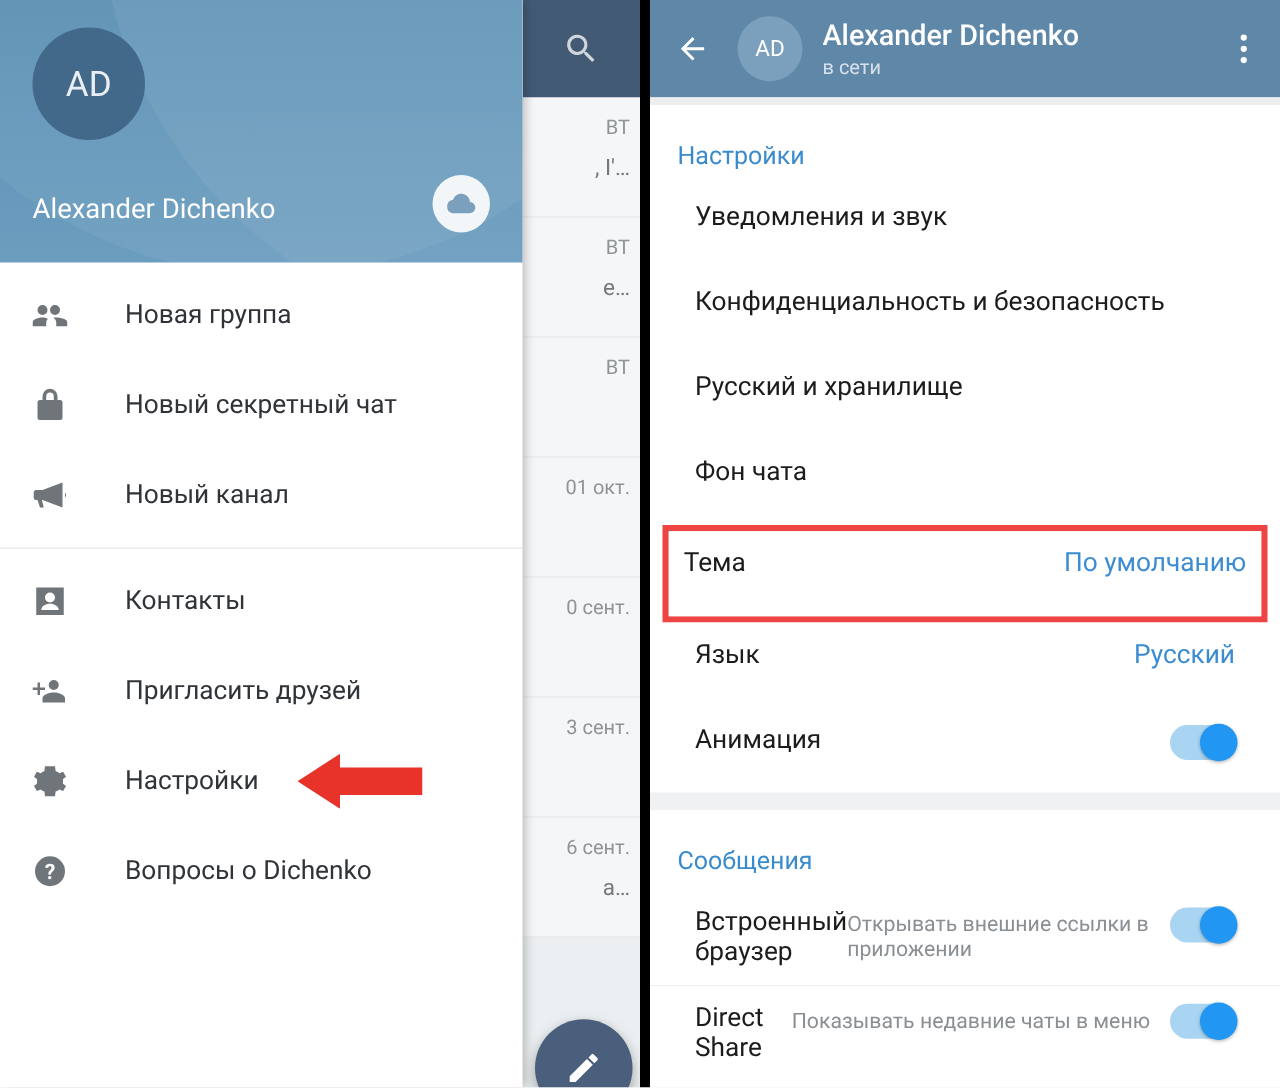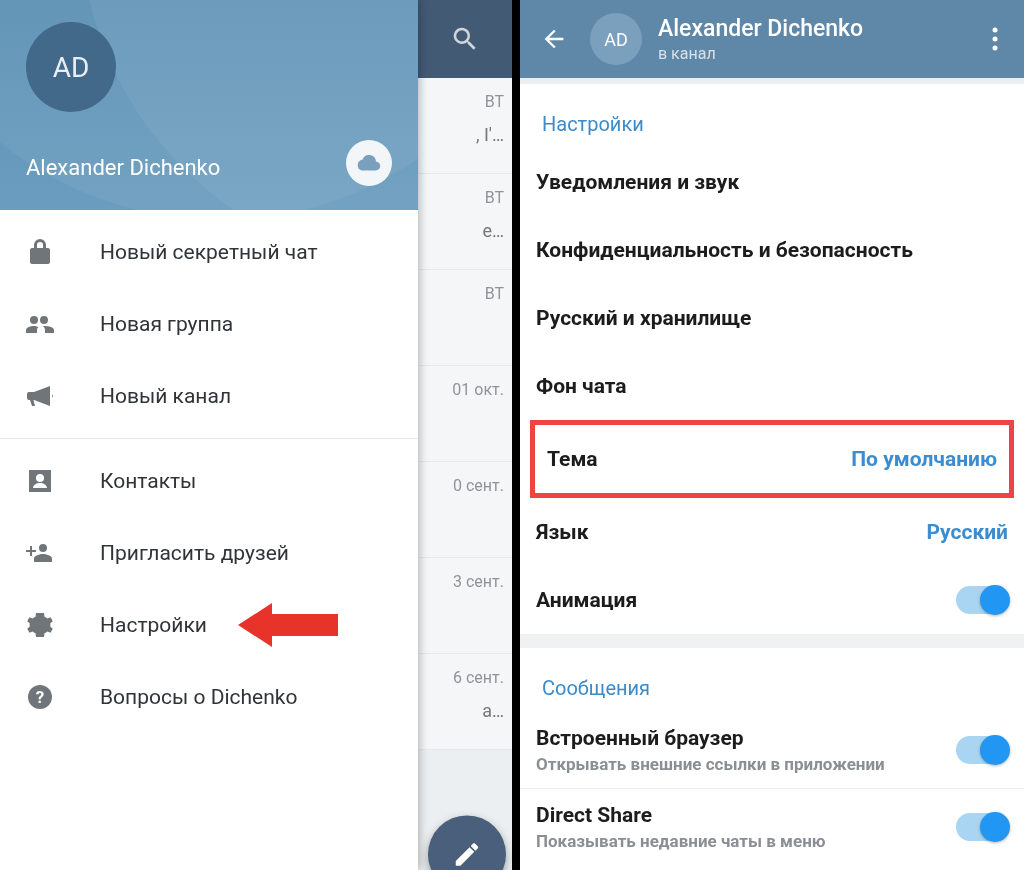--- a/index.html
+++ b/index.html
@@ -154,30 +154,29 @@
 
   .settings-scroll { flex: 1; overflow-y: auto; background: #fff; }
   .section-header {
     padding: 28px 22px 12px 22px;
     font-size: 20px;
     color: #3a8bcc;
     background: #fff;
   }
   .section-header.mt { border-top: 14px solid #f0f1f3; }
   .srow {
-    display: flex; align-items: center;
+    display: flex; 
     min-height: 68px;
-    padding: 14px 16px;
+    padding: 14px 36px;
     background: #fff;
     gap: 16px;
-    font-weight: bold;
   }
   .srow-label { font-size: 21px; color: #1c1c1c; flex: 1; }
   .srow-sub { font-size: 17px; color: #8a8f94; margin-top: 4px; }
-  .srow-col { display: flex; flex-direction: column; flex: 1; }
+  .srow-col { display: flex; flex-direction: row; flex: 1; }
   .srow-value { font-size: 21px; color: #3b8cd0; }
   .switch {
     width: 52px; height: 28px;
     background: #a9d5f2;
     border-radius: 14px;
     position: relative;
   }
   .switch::after {
     content: "";
     position: absolute;
@@ -205,33 +204,33 @@
       <div class="drawer-name">Alexander Dichenko</div>
       <div class="cloud-btn">
         <svg width="26" height="18" viewBox="0 0 26 18">
             <path fill="#7aa0bd" d="M20 7.5a7 7 0 0 0-13.6-1.8A5.5 5.5 0 0 0 6 16.5h13.5a4.5 4.5 0 0 0 .5-9z"></path>
           </svg>
       </div>
     </div>
     <div class="menu-list">
       <div class="menu-item">
         <span class="menu-icon">
+          <svg width="28" height="24" viewBox="0 0 28 24">
+              <path fill="currentColor" d="M18 12a4 4 0 1 0 0-8 4 4 0 0 0 0 8zm-10 0a4 4 0 1 0 0-8 4 4 0 0 0 0 8zm0 2c-3 0-8 1.4-8 4v3h11v-3c0-1 .4-2 1.3-2.8C11 14.3 9.3 14 8 14zm10 0c-.4 0-.8 0-1.3.1 1.5 1 2.3 2.3 2.3 3.9v3h9v-3c0-2.6-5-4-10-4z"></path>
+            </svg>
+        </span>
+        <span class="menu-label">Новая группа</span>
+      </div>
+      <div class="menu-item">
+        <span class="menu-icon">
           <svg width="22" height="28" viewBox="0 0 22 28">
               <path fill="currentColor" d="M17 10V7a6 6 0 0 0-12 0v3H3a2 2 0 0 0-2 2v12a2 2 0 0 0 2 2h16a2 2 0 0 0 2-2V12a2 2 0 0 0-2-2h-2zM8 7a3 3 0 0 1 6 0v3H8V7z"></path>
             </svg>
         </span>
         <span class="menu-label">Новый секретный чат</span>
-      </div>
-      <div class="menu-item">
-        <span class="menu-icon">
-          <svg width="28" height="24" viewBox="0 0 28 24">
-              <path fill="currentColor" d="M18 12a4 4 0 1 0 0-8 4 4 0 0 0 0 8zm-10 0a4 4 0 1 0 0-8 4 4 0 0 0 0 8zm0 2c-3 0-8 1.4-8 4v3h11v-3c0-1 .4-2 1.3-2.8C11 14.3 9.3 14 8 14zm10 0c-.4 0-.8 0-1.3.1 1.5 1 2.3 2.3 2.3 3.9v3h9v-3c0-2.6-5-4-10-4z"></path>
-            </svg>
-        </span>
-        <span class="menu-label">Новая группа</span>
       </div>
       <div class="menu-item">
         <span class="menu-icon">
           <svg width="28" height="24" viewBox="0 0 28 24">
               <path fill="currentColor" d="M24 2 8 8H3a2 2 0 0 0-2 2v4a2 2 0 0 0 2 2h1l2 6h3l-1.5-6H8l16 6V2zm2 8a3 3 0 0 1 0 4v-4z"></path>
             </svg>
         </span>
         <span class="menu-label">Новый канал</span>
       </div>
       <div class="divider"></div>
@@ -321,21 +320,21 @@
     <div class="back-btn">
       <svg width="28" height="28" viewBox="0 0 24 24">
           <path fill="#fff" d="M20 11H7.8l5.6-5.6L12 4l-8 8 8 8 1.4-1.4L7.8 13H20v-2z"></path>
         </svg>
     </div>
     <div class="appbar-avatar">
       <span>AD</span>
     </div>
     <div class="appbar-title">
       <div class="name">Alexander Dichenko</div>
-      <div class="status">в канал</div>
+      <div class="status">в сети</div>
     </div>
     <div class="menu-dots">
       <svg width="6" height="24" viewBox="0 0 6 24">
           <circle fill="#fff" cx="3" cy="3" r="2.5"></circle>
           <circle fill="#fff" cx="3" cy="12" r="2.5"></circle>
           <circle fill="#fff" cx="3" cy="21" r="2.5"></circle>
         </svg>
     </div>
   </div>
 

